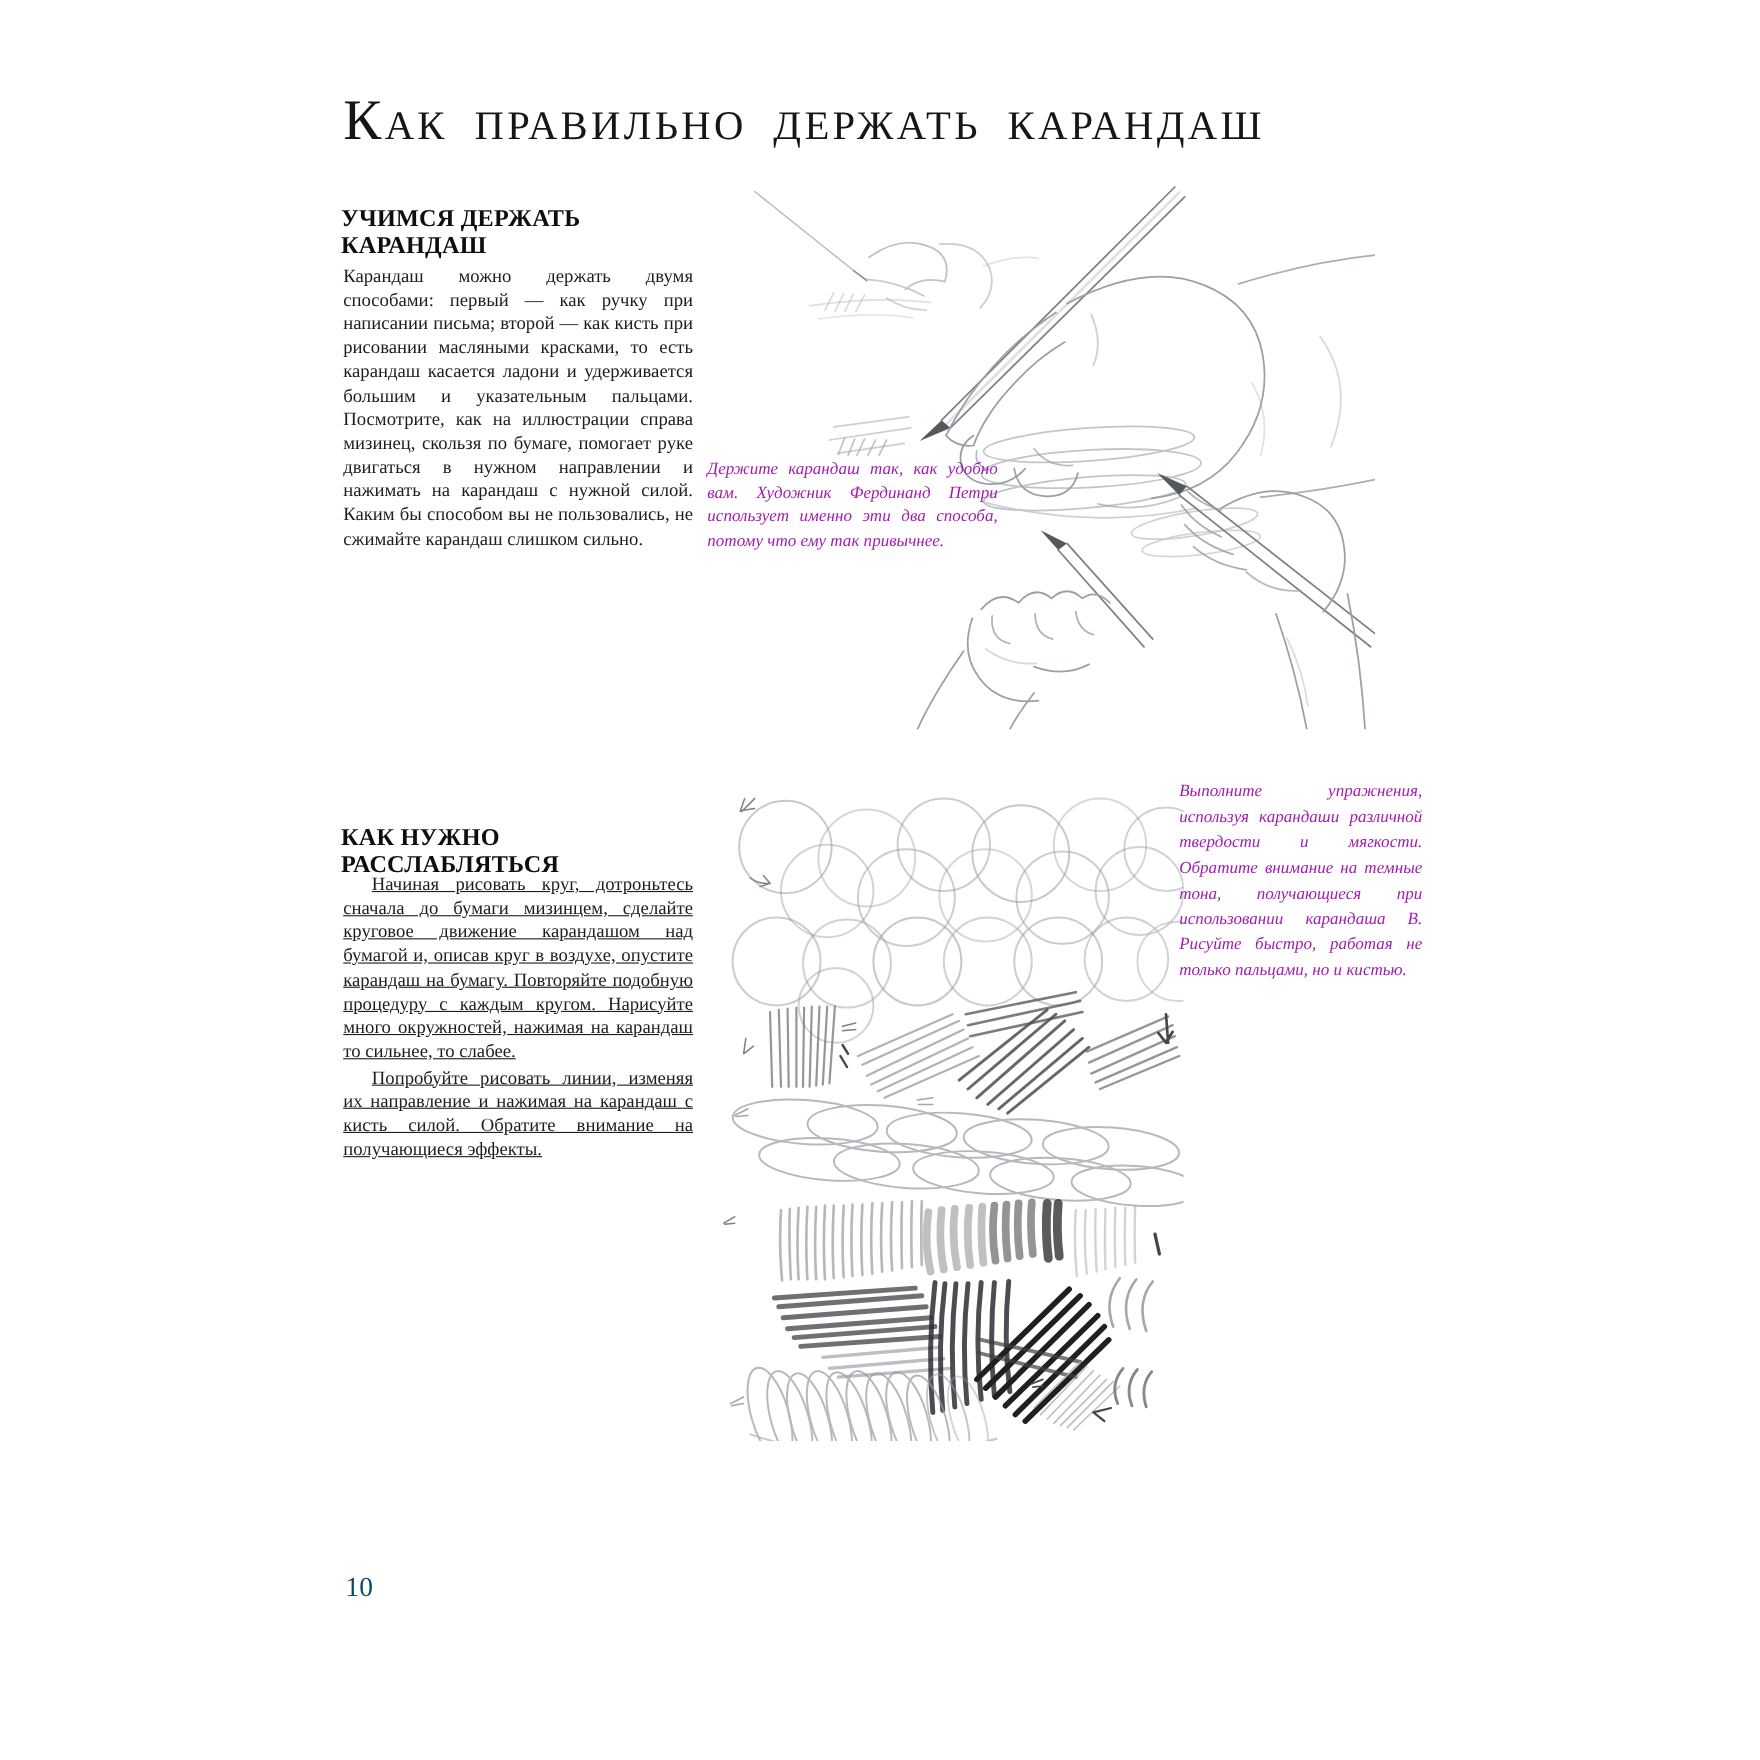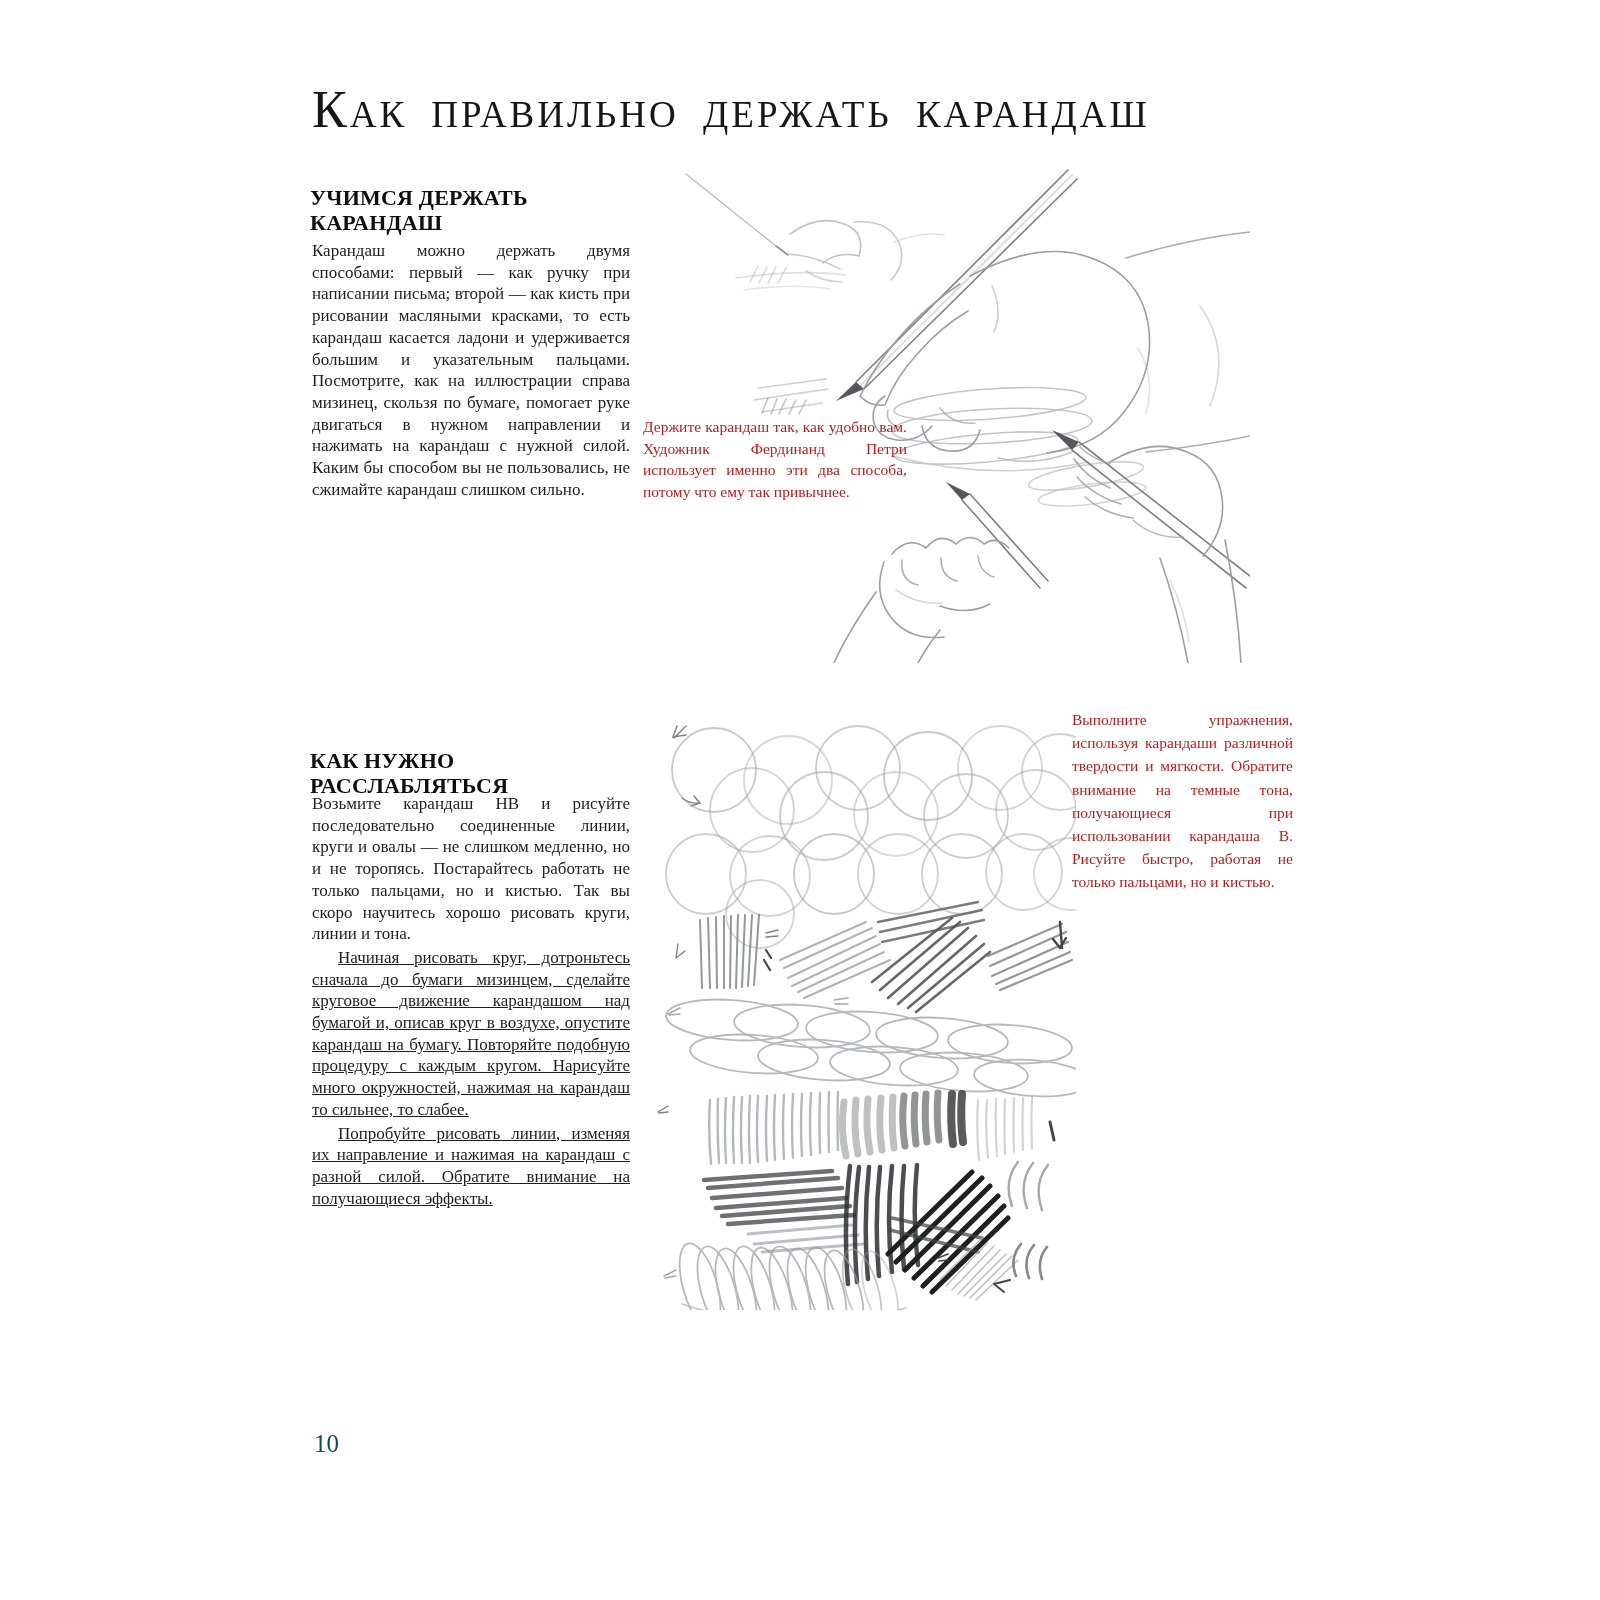--- a/index.html
+++ b/index.html
@@ -25,21 +25,21 @@
   #heading-2{top:748px;}
   .body-col{
     position:absolute;left:310px;width:322px;
     font-size:17px;line-height:21.7px;text-align:justify;color:#1d1d1d;
   }
   #body-1{top:238px;}
   #body-2{top:791px;}
   .body-col p{margin:2px;}
   .body-col p.indent{text-indent:26px;text-decoration:underline;}
   .caption{
-    position:absolute;font-size:15.5px;color:#b91c1c;
+    position:absolute;font-style:italic;font-size:15.5px;color:#a21caf;
     text-align:justify;
   }
   #caption-1{left:643px;top:416px;width:264px;line-height:21.6px;}
   #caption-2{left:1072px;top:708px;width:221px;line-height:23.2px;}
   .page-number{position:absolute;left:314px;top:1430px;font-size:25px;color:#0c4a6e;}
   .illu{position:absolute;}
   #hands-illustration{left:640px;top:158px;width:610px;height:505px;}
   #exercises-illustration{left:652px;top:698px;width:424px;height:612px;}
 </style>
 </head>
@@ -123,23 +123,22 @@
       <path d="M530 422 q15 31 19 62" opacity=".35"></path>
     </g>
   </g>
 </svg>
 
 <div class="caption" id="caption-1">Держите карандаш так, как удобно вам. Художник Фердинанд Петри использует именно эти два способа, потому что ему так привычнее.</div>
 
 <div class="col-heading" id="heading-2">КАК НУЖНО
 РАССЛАБЛЯТЬСЯ</div>
 <div class="body-col" id="body-2">
-  <p>Возьмите карандаш HB и рисуйте последовательно соединенные линии, круги и овалы — не слишком медленно, но и не торопясь. Постарайтесь работать не только пальцами, но и кистью. Так вы скоро научитесь хорошо рисовать круги, линии и тона.</p>
   <p class="indent">Начиная рисовать круг, дотроньтесь сначала до бумаги мизинцем, сделайте круговое движение карандашом над бумагой и, описав круг в воздухе, опустите карандаш на бумагу. Повторяйте подобную процедуру с каждым кругом. Нарисуйте много окружностей, нажимая на карандаш то сильнее, то слабее.</p>
-  <p class="indent">Попробуйте рисовать линии, изменяя их направление и нажимая на карандаш с разной силой. Обратите внимание на получающиеся эффекты.</p>
+  <p class="indent">Попробуйте рисовать линии, изменяя их направление и нажимая на карандаш с кисть силой. Обратите внимание на получающиеся эффекты.</p>
 </div>
 
 <svg id="exercises-illustration" class="illu" viewBox="0 0 424 612" xmlns="http://www.w3.org/2000/svg">
   <g fill="none" stroke="#979ca3" stroke-width="1.8" stroke-linecap="round">
 
     <g>
       <path d="M34 28 l-12 12 m12 -3 l-13 2 l4 -11" stroke="#7d8287" stroke-width="1.4"></path>
       <path d="M30 100 q8 6 18 5 l-6 -7 m6 7 l-9 3" stroke="#7d8287" stroke-width="1.4"></path>
       <circle cx="62" cy="72" r="42" opacity=".55"></circle>
       <circle cx="136" cy="82" r="44" opacity=".4"></circle>

